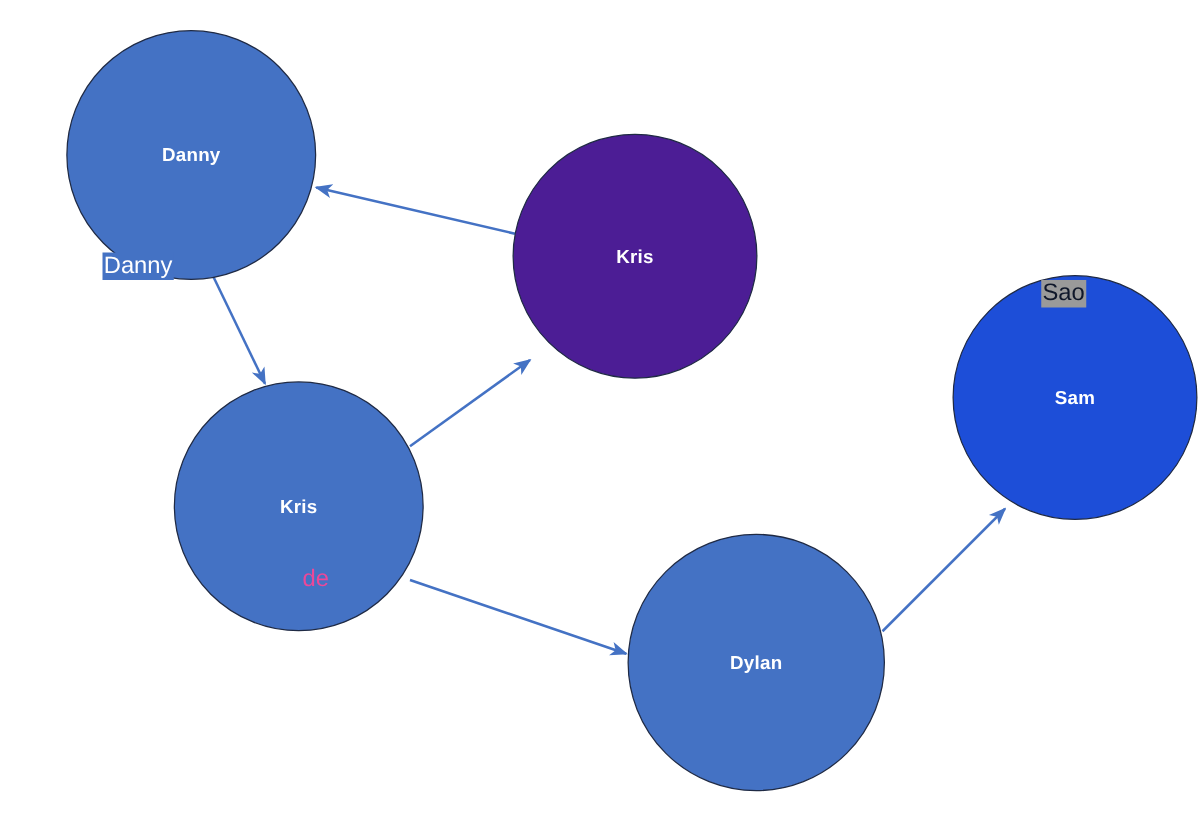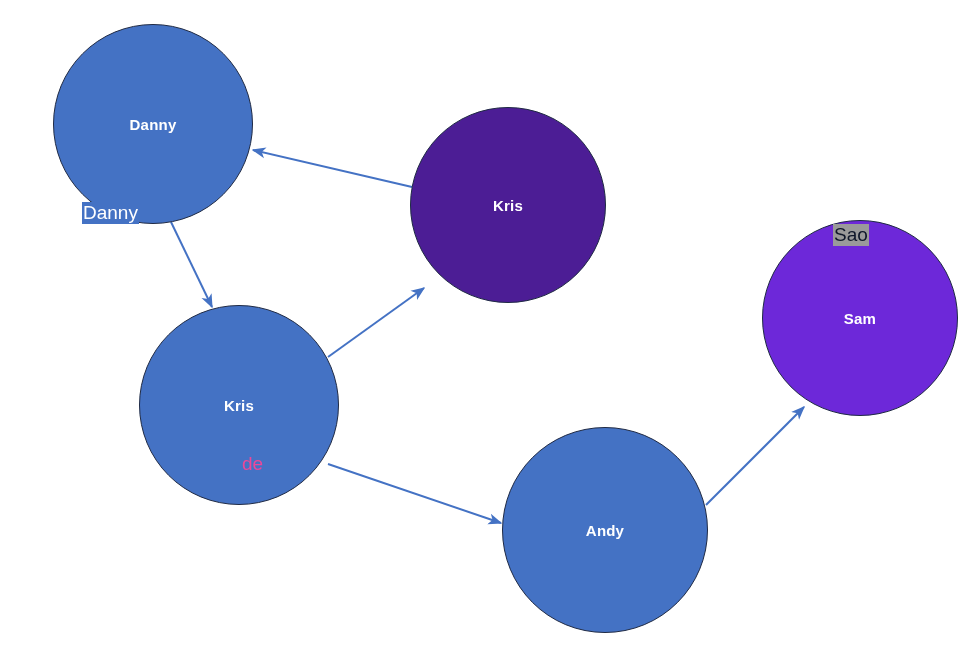--- a/index.html
+++ b/index.html
@@ -87,25 +87,25 @@
   <div id="node-layer">
       <div class="node" style="left: 33px; top: 24px; width: 200px; height: 200px; background: rgb(68, 114, 196); border: 1.5px solid rgb(31, 42, 68);">
         <span class="node-label">Danny</span>
       </div>
       <div class="node" style="left: 390px; top: 107px; width: 196px; height: 196px; background: #4c1d95; border: 1.5px solid rgb(31, 42, 68);">
         <span class="node-label">Kris</span>
       </div>
       <div class="node" style="left: 119px; top: 305px; width: 200px; height: 200px; background: rgb(68, 114, 196); border: 1.5px solid rgb(31, 42, 68);">
         <span class="node-label">Kris</span>
       </div>
-      <div class="node" style="left: 742px; top: 220px; width: 196px; height: 196px; background: #6d28d9; border: 1.5px solid rgb(31, 42, 68);">
+      <div class="node" style="left: 742px; top: 220px; width: 196px; height: 196px; background: #1d4ed8; border: 1.5px solid rgb(31, 42, 68);">
         <span class="node-label">Sam</span>
       </div>
       <div class="node" style="left: 482px; top: 427px; width: 206px; height: 206px; background: rgb(68, 114, 196); border: 1.5px solid rgb(31, 42, 68);">
-        <span class="node-label">Andy</span>
+        <span class="node-label">Dylan</span>
       </div>
     </div>
 
   <div id="overlay-layer">
       <div class="overlay-label overlay-selected-blue" style="left: 62px; top: 202px;">Danny</div>
       <div class="overlay-label overlay-plain" style="left: 221px; top: 453px;">de</div>
       <div class="overlay-label overlay-selected-gray" style="left: 813px; top: 224px;">Sao</div>
     </div>
 
 </div>

